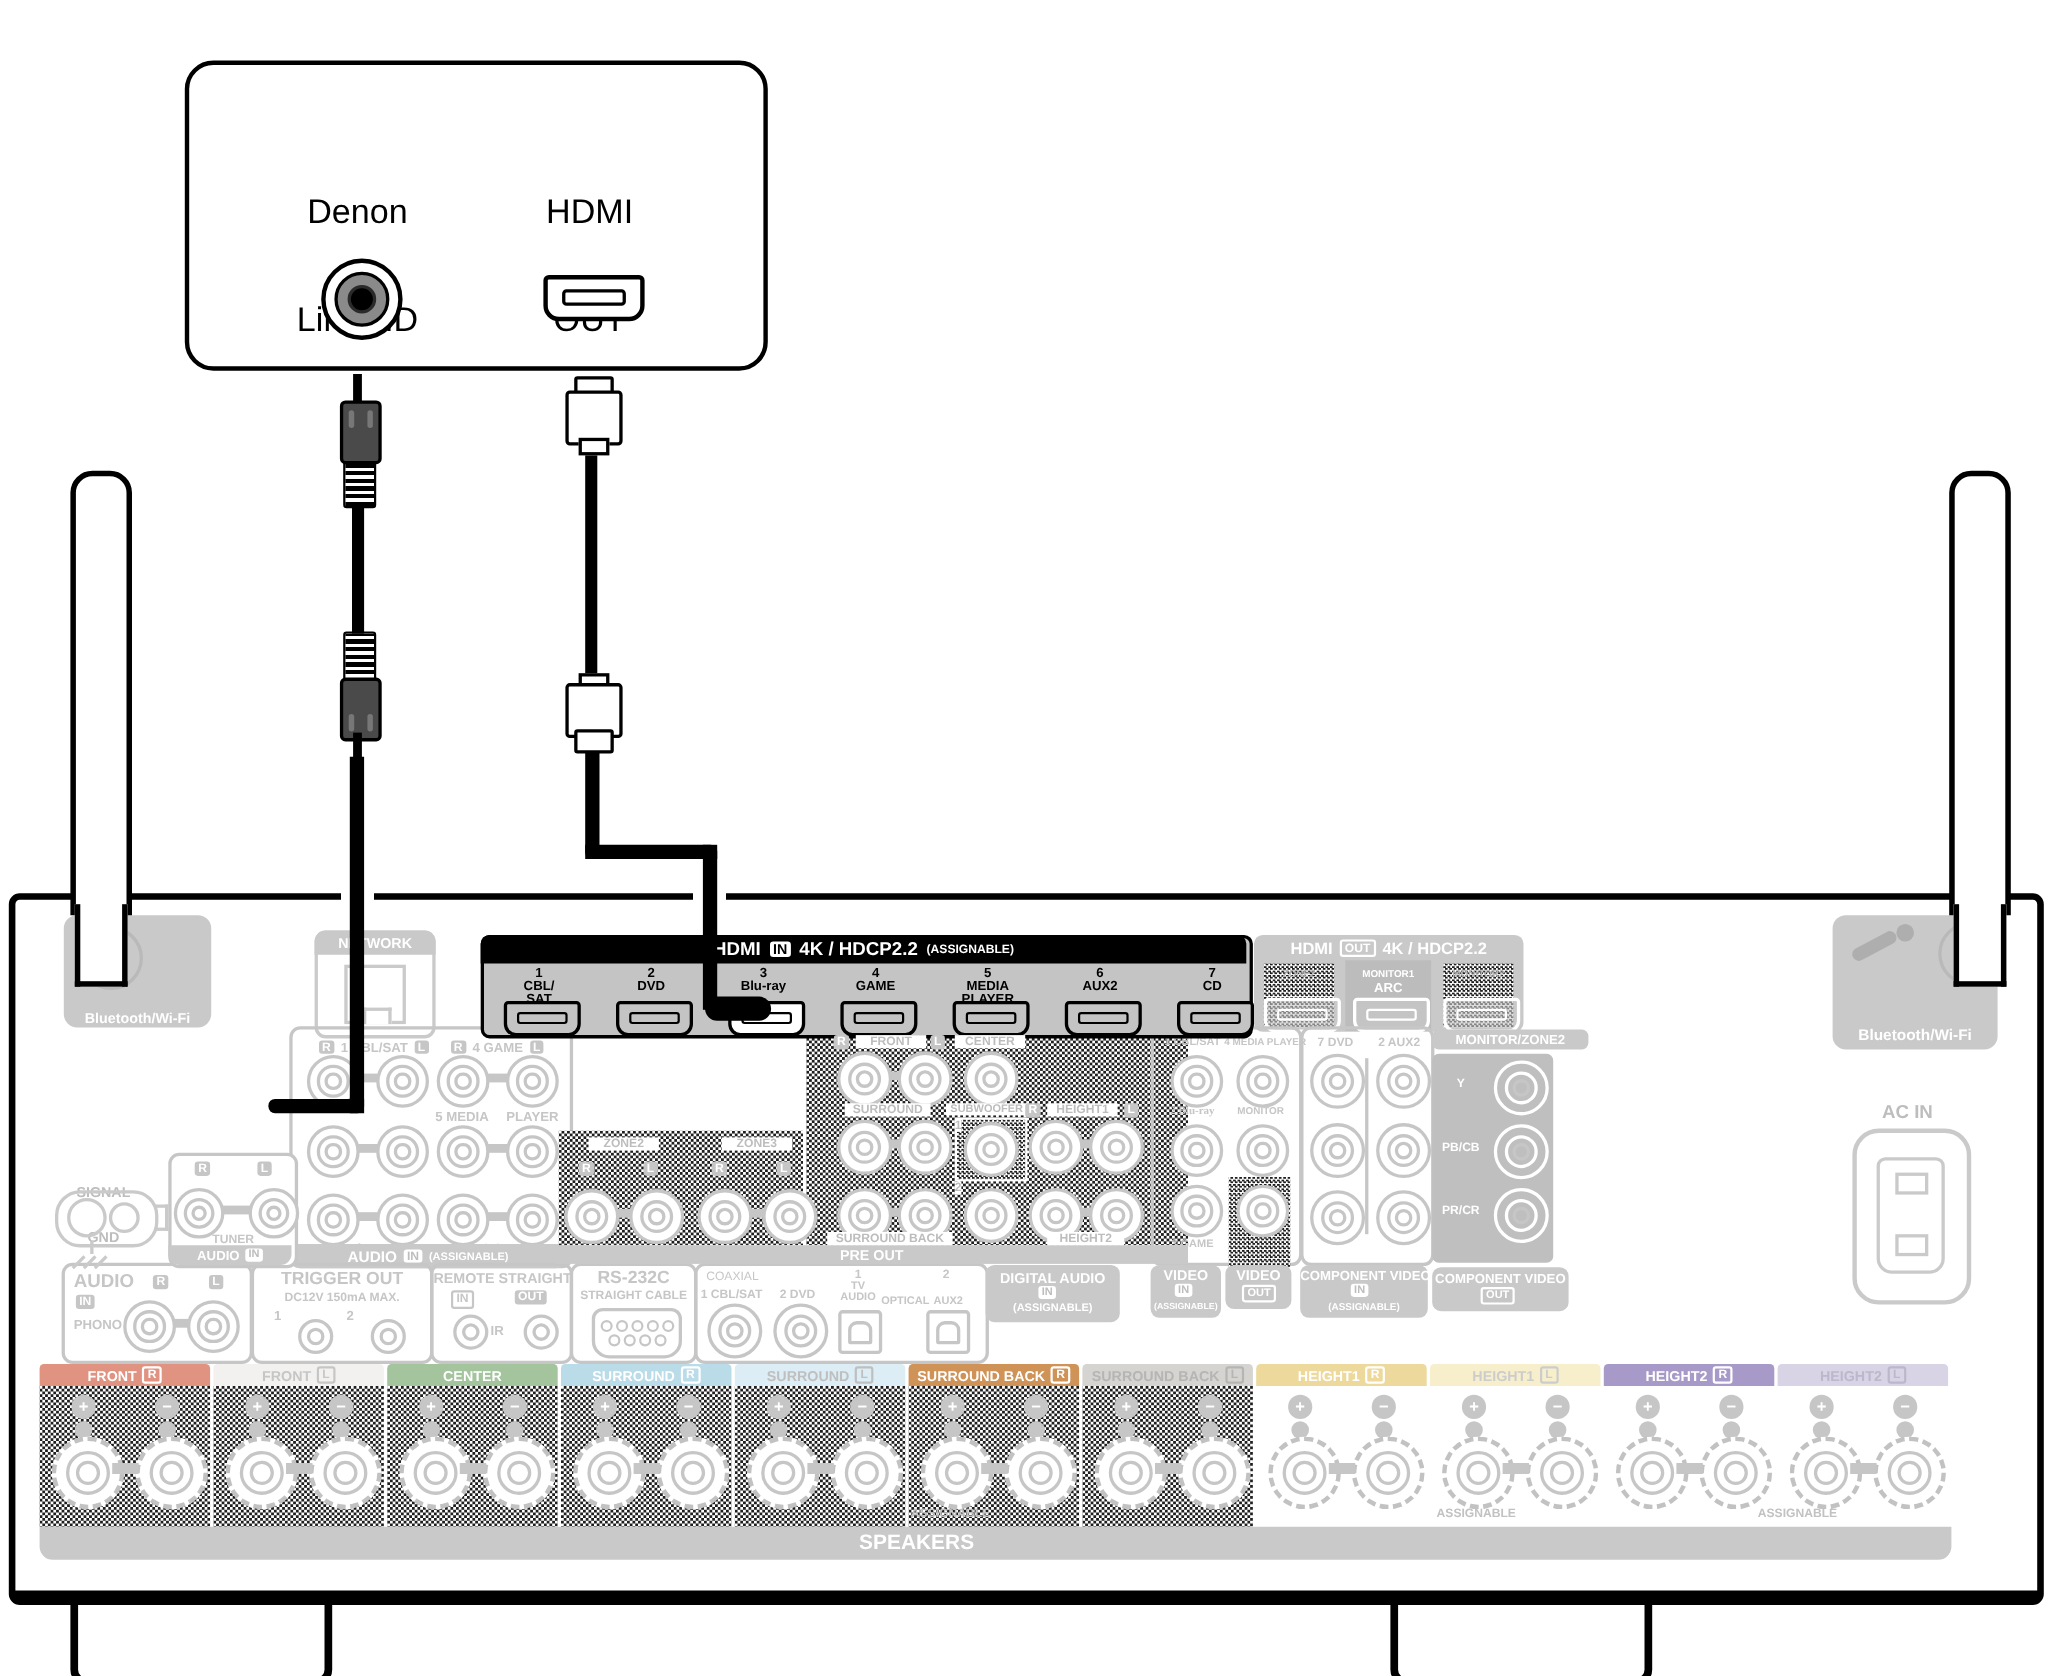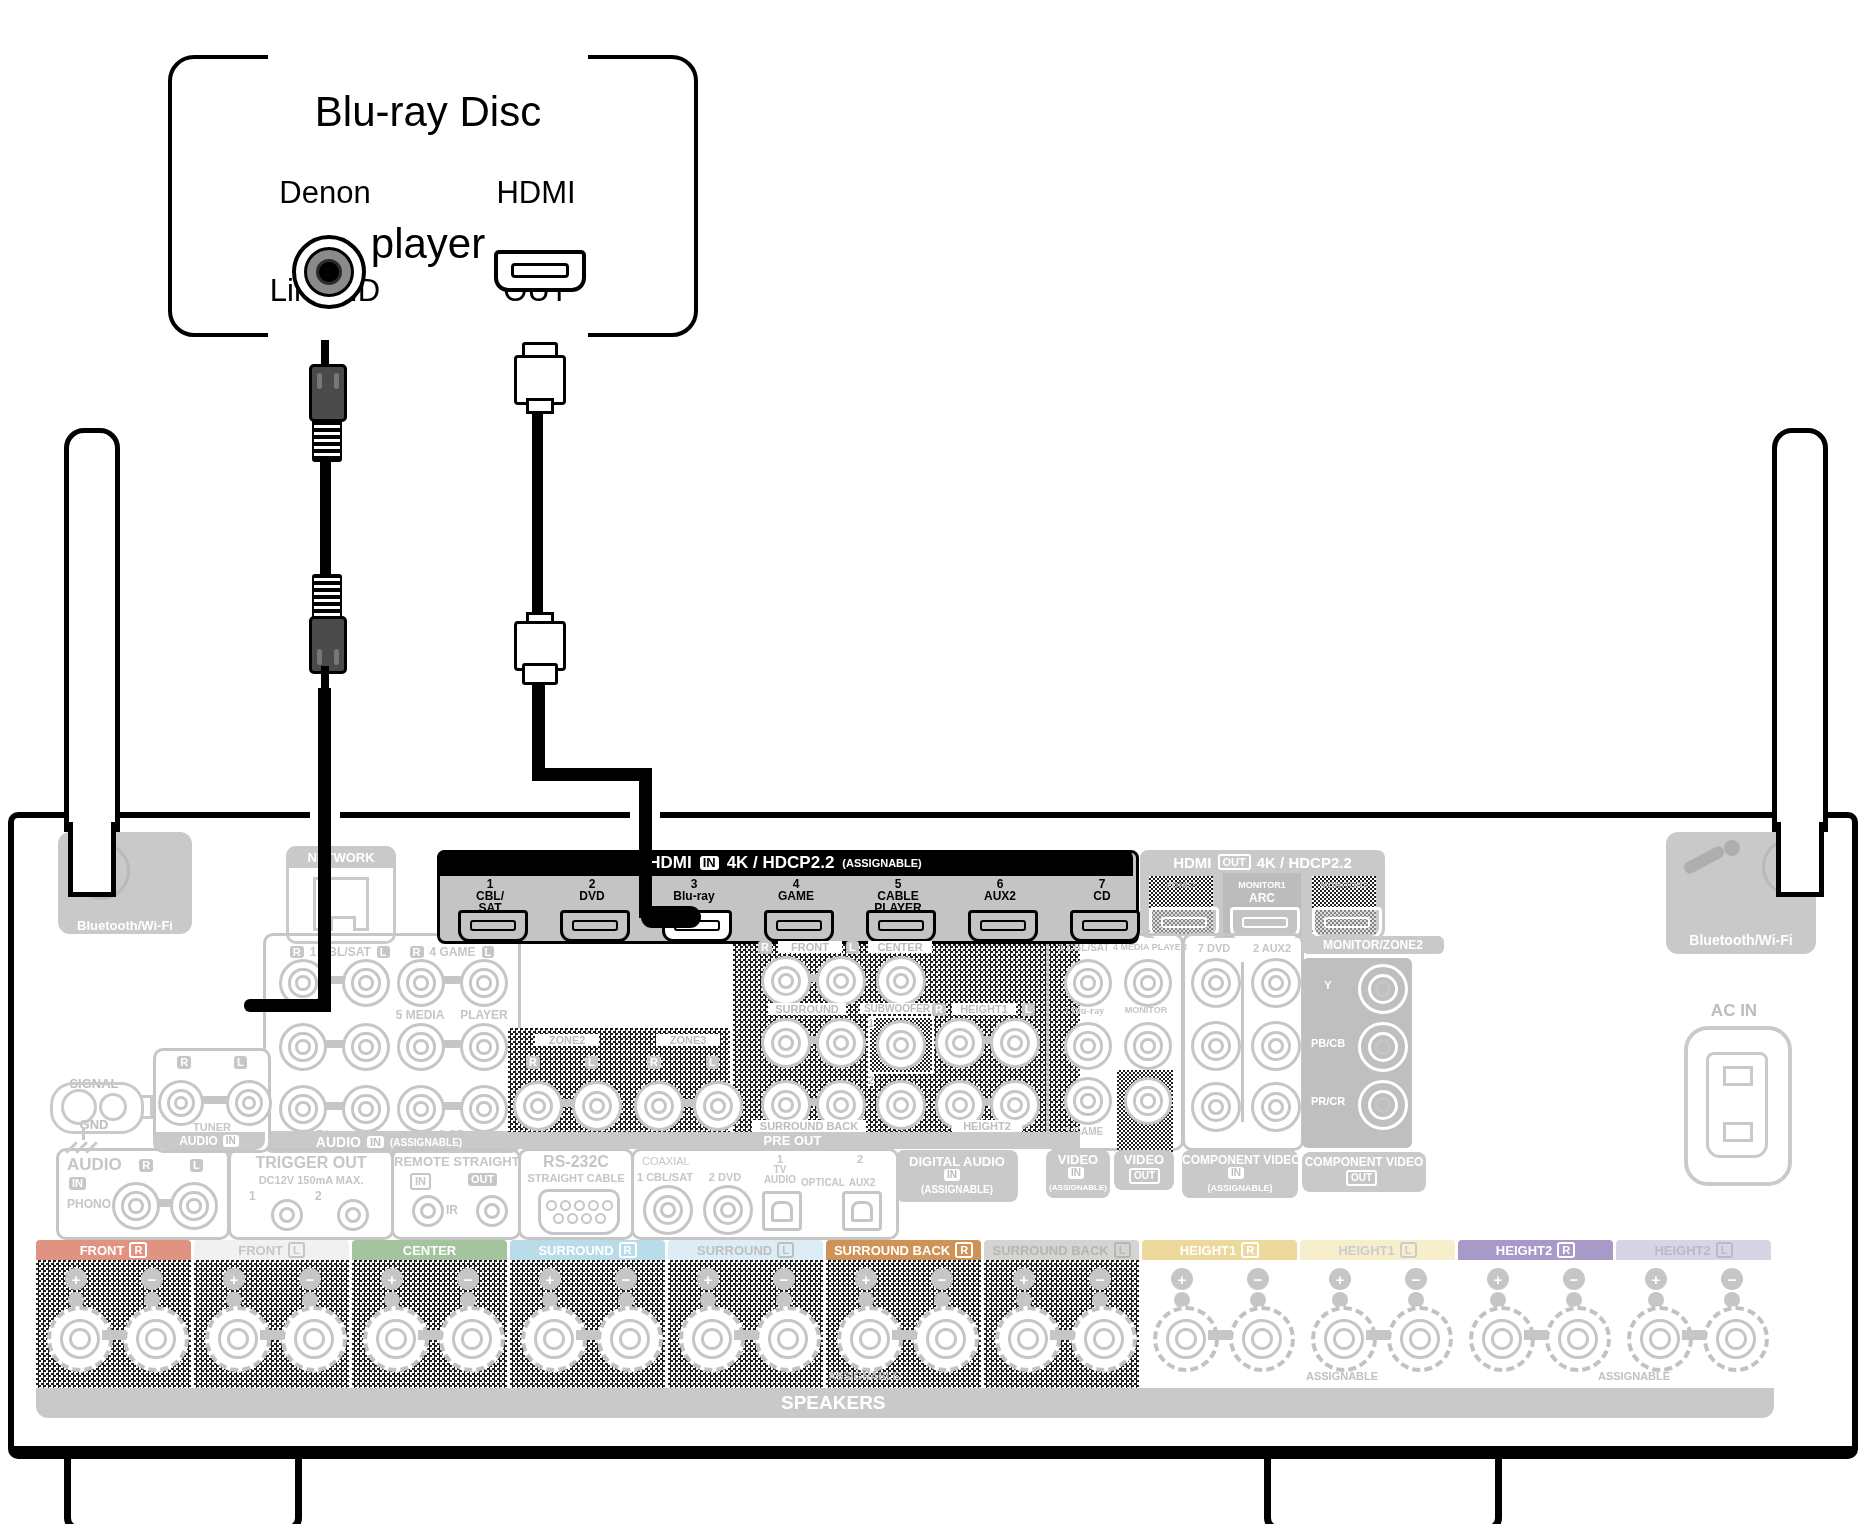--- a/index.html
+++ b/index.html
@@ -35,24 +35,20 @@
   .cable{position:absolute;background:#000;}
   .plugdark{position:absolute;background:#4a4a4a;border:3px solid #000;border-radius:5px;}
   .ribs{position:absolute;background:repeating-linear-gradient(0deg,#000 0 4px,#fff 4px 7px);border:2px solid #000;border-radius:3px;}
 </style>
 </head>
 <body>
 
 <div class="stage">
 
   <div class="abs" style="left:168px;top:55px;width:522px;height:274px;border:4px solid #000;border-radius:26px;background:#fff;z-index:2;"></div>
-  <div class="txt" style="left:268px;top:2px;width:320px;text-align:center;font-size:42px;z-index:3;background:#fff;">
-    <div>Blu-ray Disc</div>
-    <div>player</div>
-  </div>
   <div class="txt" style="left:222px;top:112px;width:206px;text-align:center;font-size:31px;z-index:3;">
     <div>Denon</div>
     <div>Link HD</div>
   </div>
   <div class="txt" style="left:440px;top:112px;width:192px;text-align:center;font-size:31px;z-index:3;">
     <div>HDMI</div>
     <div>OUT</div>
   </div>
 
   <div class="abs ctr" style="left:292px;top:235px;width:66px;height:66px;border:4px solid #000;border-radius:50%;z-index:3;background:#fff;">
@@ -178,21 +174,21 @@
             <div style="position: static; white-space: pre;">4</div>
             <div style="position: static; white-space: pre;">GAME</div>
           </div>
           <div class="hport" style="position: absolute; left: 18px; top: 33px; width: 64px; height: 26px; border: 3px solid rgb(0, 0, 0); background: rgb(196, 196, 196);">
             <i style="border: 2px solid rgb(0, 0, 0); background: rgb(196, 196, 196);"></i>
           </div>
         </div>
         <div style="position: absolute; left: 408px; top: 24px; width: 100px; height: 60px;">
           <div style="position: absolute; left: 0px; top: 1px; width: 100px; text-align: center; color: rgb(0, 0, 0); font-weight: bold; font-size: 12px; line-height: 1;">
             <div style="position: static; white-space: pre;">5</div>
-            <div style="position: static; white-space: pre;">CABLE</div>
+            <div style="position: static; white-space: pre;">MEDIA</div>
             <div style="position: static; white-space: pre;">PLAYER</div>
           </div>
           <div class="hport" style="position: absolute; left: 18px; top: 33px; width: 64px; height: 26px; border: 3px solid rgb(0, 0, 0); background: rgb(196, 196, 196);">
             <i style="border: 2px solid rgb(0, 0, 0); background: rgb(196, 196, 196);"></i>
           </div>
         </div>
         <div style="position: absolute; left: 510px; top: 24px; width: 100px; height: 60px;">
           <div style="position: absolute; left: 0px; top: 1px; width: 100px; text-align: center; color: rgb(0, 0, 0); font-weight: bold; font-size: 12px; line-height: 1;">
             <div style="position: static; white-space: pre;">6</div>
             <div style="position: static; white-space: pre;">AUX2</div>

